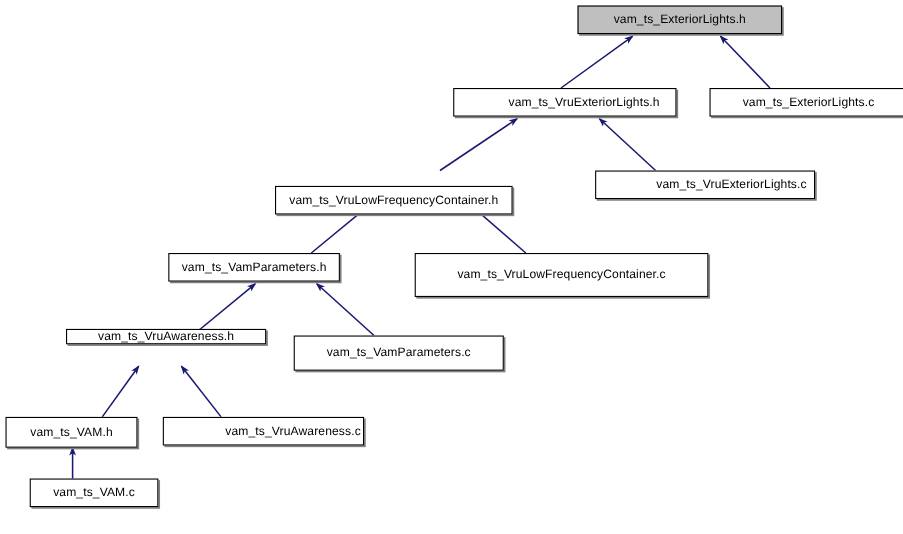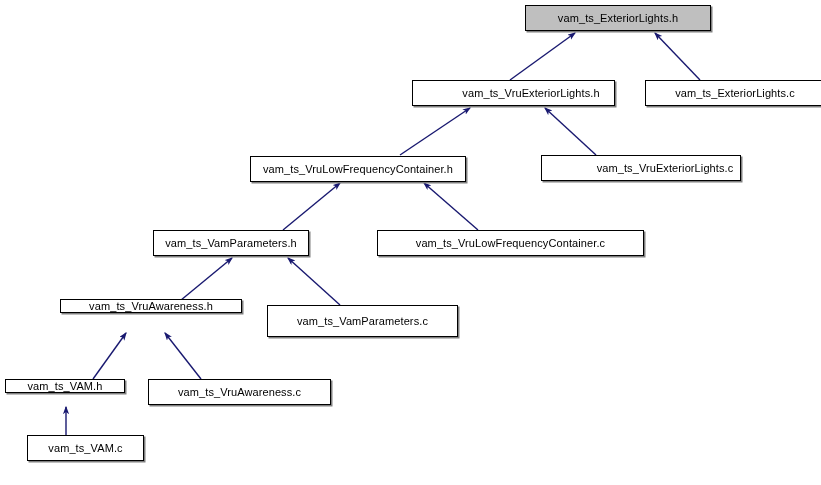--- a/index.html
+++ b/index.html
@@ -73,41 +73,41 @@
   <div id="node-layer">
       <div class="node highlight" style="left: 525px; top: 5px; width: 186px; height: 26px;">
         <span class="node-label">vam_ts_ExteriorLights.h</span>
       </div>
       <div class="node" style="left: 412px; top: 80px; width: 203px; height: 26px; padding-left: 35px;">
         <span class="node-label">vam_ts_VruExteriorLights.h</span>
       </div>
       <div class="node" style="left: 645px; top: 80px; width: 180px; height: 26px;">
         <span class="node-label">vam_ts_ExteriorLights.c</span>
       </div>
-      <div class="node" style="left: 250px; top: 156px; width: 216px; height: 26px;">
+      <div class="node" style="left: 250px; top: 169px; width: 216px; height: 26px;">
         <span class="node-label">vam_ts_VruLowFrequencyContainer.h</span>
       </div>
       <div class="node" style="left: 541px; top: 155px; width: 200px; height: 26px; padding-left: 48px;">
         <span class="node-label">vam_ts_VruExteriorLights.c</span>
       </div>
       <div class="node" style="left: 153px; top: 230px; width: 156px; height: 26px;">
         <span class="node-label">vam_ts_VamParameters.h</span>
       </div>
-      <div class="node" style="left: 377px; top: 230px; width: 267px; height: 26px;">
+      <div class="node" style="left: 377px; top: 230px; width: 267px; height: 40px;">
         <span class="node-label">vam_ts_VruLowFrequencyContainer.c</span>
       </div>
       <div class="node" style="left: 60px; top: 299px; width: 182px; height: 14px;">
         <span class="node-label">vam_ts_VruAwareness.h</span>
       </div>
       <div class="node" style="left: 267px; top: 305px; width: 191px; height: 32px;">
         <span class="node-label">vam_ts_VamParameters.c</span>
       </div>
-      <div class="node" style="left: 5px; top: 379px; width: 120px; height: 14px;">
+      <div class="node" style="left: 5px; top: 379px; width: 120px; height: 28px;">
         <span class="node-label">vam_ts_VAM.h</span>
       </div>
-      <div class="node" style="left: 148px; top: 379px; width: 183px; height: 26px;">
+      <div class="node" style="left: 148px; top: 379px; width: 183px; height: 26px; justify-content: flex-end;">
         <span class="node-label">vam_ts_VruAwareness.c</span>
       </div>
       <div class="node" style="left: 7px; top: 435px; width: 117px; height: 26px; margin-left: 20px;">
         <span class="node-label">vam_ts_VAM.c</span>
       </div>
     </div>
 </div>
 
 </body></html>

